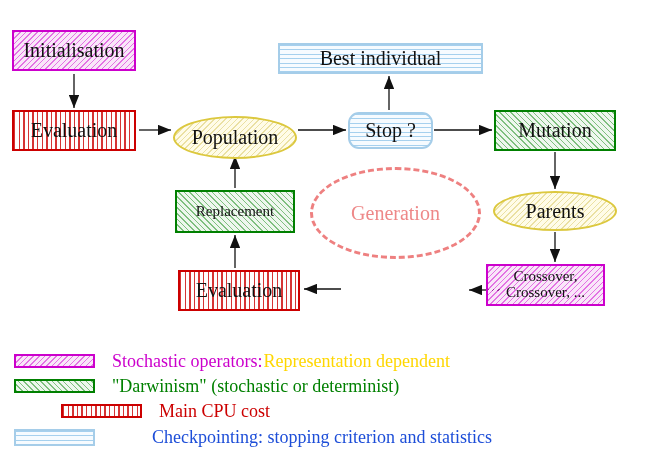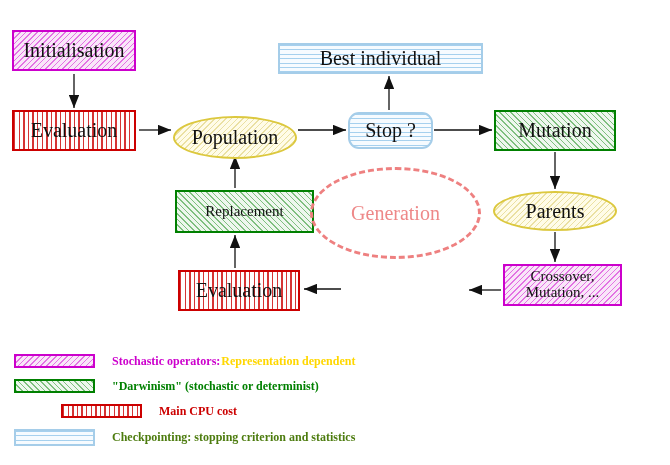--- a/index.html
+++ b/index.html
@@ -18,26 +18,26 @@
         background:repeating-linear-gradient(180deg, rgba(150,200,235,.85) 0 1px, #f6fbff 1px 4.4px);}
   .ellipse-yellow{border:2px solid #dcc83e;border-radius:50%;
         background:repeating-linear-gradient(135deg, rgba(214,194,70,.5) 0 1px, #fffce8 1px 4px);}
   .rounded{border-radius:11px;}
   .generation{border:3px dashed #ee8080;border-radius:50%;color:#ee8888;background:transparent;}
   .small-label{font-size:15px;}
   #arrow-layer{position:absolute;left:0;top:0;}
   .legend-row{position:absolute;left:14px;display:flex;align-items:center;height:18px;}
   .swatch{width:81px;height:14px;box-sizing:border-box;margin-right:17px;flex:0 0 auto;}
   .swatch.tall{height:17px;}
-  .legend-text{font-weight:bold;font-size:12px;white-space:nowrap;}
+  .legend-text{font-weight:normal;font-size:18px;white-space:nowrap;}
   .t-magenta{color:#cc00cc;}
   .t-yellow{color:#ffd700;margin-left:1px;}
   .t-green{color:#008000;}
   .t-red{color:#cc0000;}
-  .t-cyan{color:#4d7c0f;}
+  .t-cyan{color:#1d4ed8;margin-left:40px;}
 </style>
 </head>
 <body>
 
 <div id="canvas">
 
   <svg id="arrow-layer" width="670" height="465" viewBox="0 0 670 465">
     <defs>
       <marker id="ah" viewBox="0 0 10 8" refX="10" refY="4" markerWidth="10" markerHeight="8" orient="auto">
         <path d="M0,0 L10,4 L0,8 Z" fill="#111"></path>
@@ -75,40 +75,40 @@
   </div>
 
   <div class="node stripe-cyan rounded" style="left:348px;top:112px;width:85px;height:37px;">
     <span>Stop ?</span>
   </div>
 
   <div class="node hatch-green" style="left:494px;top:110px;width:122px;height:41px;">
     <span>Mutation</span>
   </div>
 
-  <div class="node hatch-green small-label" style="left:175px;top:190px;width:139px;height:43px;">
+  <div class="node hatch-green small-label" style="left:175px;top:190px;width:120px;height:43px;">
     <span>Replacement</span>
   </div>
 
   <div class="node ellipse-yellow" style="left:493px;top:191px;width:124px;height:40px;">
     <span>Parents</span>
   </div>
 
   <div class="node generation" style="left:310px;top:167px;width:171px;height:92px;">
     <span>Generation</span>
   </div>
 
   <div class="node stripe-red" style="left:178px;top:270px;width:122px;height:41px;">
     <span>Evaluation</span>
   </div>
 
 
-  <div class="node hatch-magenta small-label" style="left:503px;top:264px;width:119px;height:42px;">
+  <div class="node hatch-magenta small-label" style="left:486px;top:264px;width:119px;height:42px;">
     <span>Crossover,</span>
-    <span>Mutation, ...</span>
+    <span>Crossover, ...</span>
   </div>
 
   <div class="legend-row" style="top:352px;">
     <div class="swatch hatch-magenta"></div>
     <span class="legend-text t-magenta">Stochastic operators:</span>
     <span class="legend-text t-yellow">Representation dependent</span>
   </div>
 
   <div class="legend-row" style="top:377px;">
     <div class="swatch hatch-green"></div>

